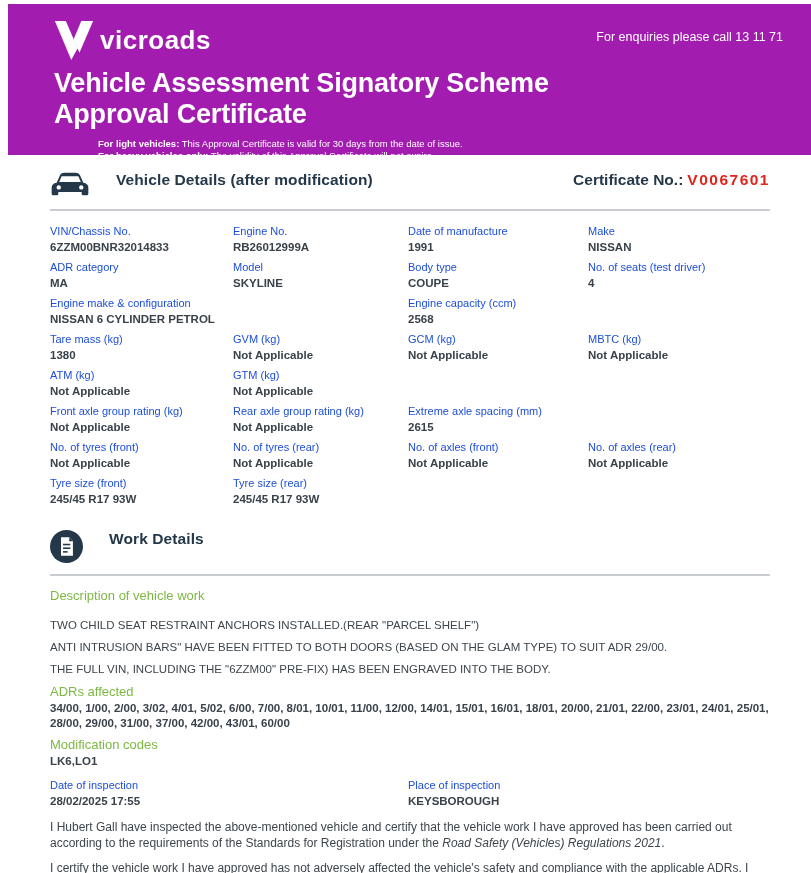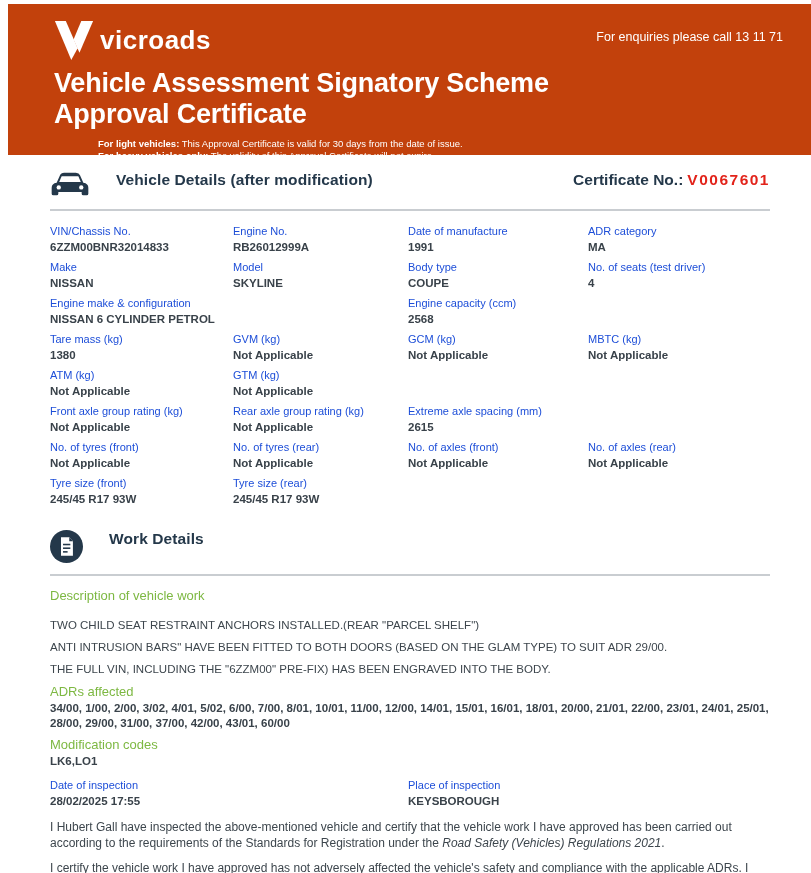--- a/index.html
+++ b/index.html
@@ -7,21 +7,21 @@
   body {
     width: 811px; height: 873px;
     font-family: "Liberation Sans", sans-serif;
     color: #3d464d;
     overflow: hidden;
     position: relative;
   }
   
   .header {
     margin: 4px 0 0 8px;
-    background: #c2410c;
+    background: #a21caf;
     padding: 16px 28px 12px 46px;
     height: 151px;
     color: #fff;
   }
   .header-top { display:flex; justify-content:space-between; align-items:flex-start; }
   .logo { display:flex; align-items:center; gap:6px; }
   .logo svg { width:40px; height:40px; display:block; }
   .logo-text { font-size:26px; font-weight:700; letter-spacing:.5px; color:#fff; }
   .enquiries { font-size:12.5px; padding-top:10px; color:#fff; }
   .doc-title { margin-top:8px; font-size:27px; font-weight:700; line-height:1.16; letter-spacing:-.2px; }
@@ -107,27 +107,27 @@
         </div>
       <div class="cell">
           <div class="flabel">Engine No.</div>
           <div class="fvalue">RB26012999A</div>
         </div>
       <div class="cell">
           <div class="flabel">Date of manufacture</div>
           <div class="fvalue">1991</div>
         </div>
       <div class="cell">
+          <div class="flabel">Make</div>
+          <div class="fvalue">NISSAN</div>
+        </div>
+
+      <div class="cell">
           <div class="flabel">ADR category</div>
           <div class="fvalue">MA</div>
-        </div>
-
-      <div class="cell">
-          <div class="flabel">Make</div>
-          <div class="fvalue">NISSAN</div>
         </div>
       <div class="cell">
           <div class="flabel">Model</div>
           <div class="fvalue">SKYLINE</div>
         </div>
       <div class="cell">
           <div class="flabel">Body type</div>
           <div class="fvalue">COUPE</div>
         </div>
       <div class="cell">

